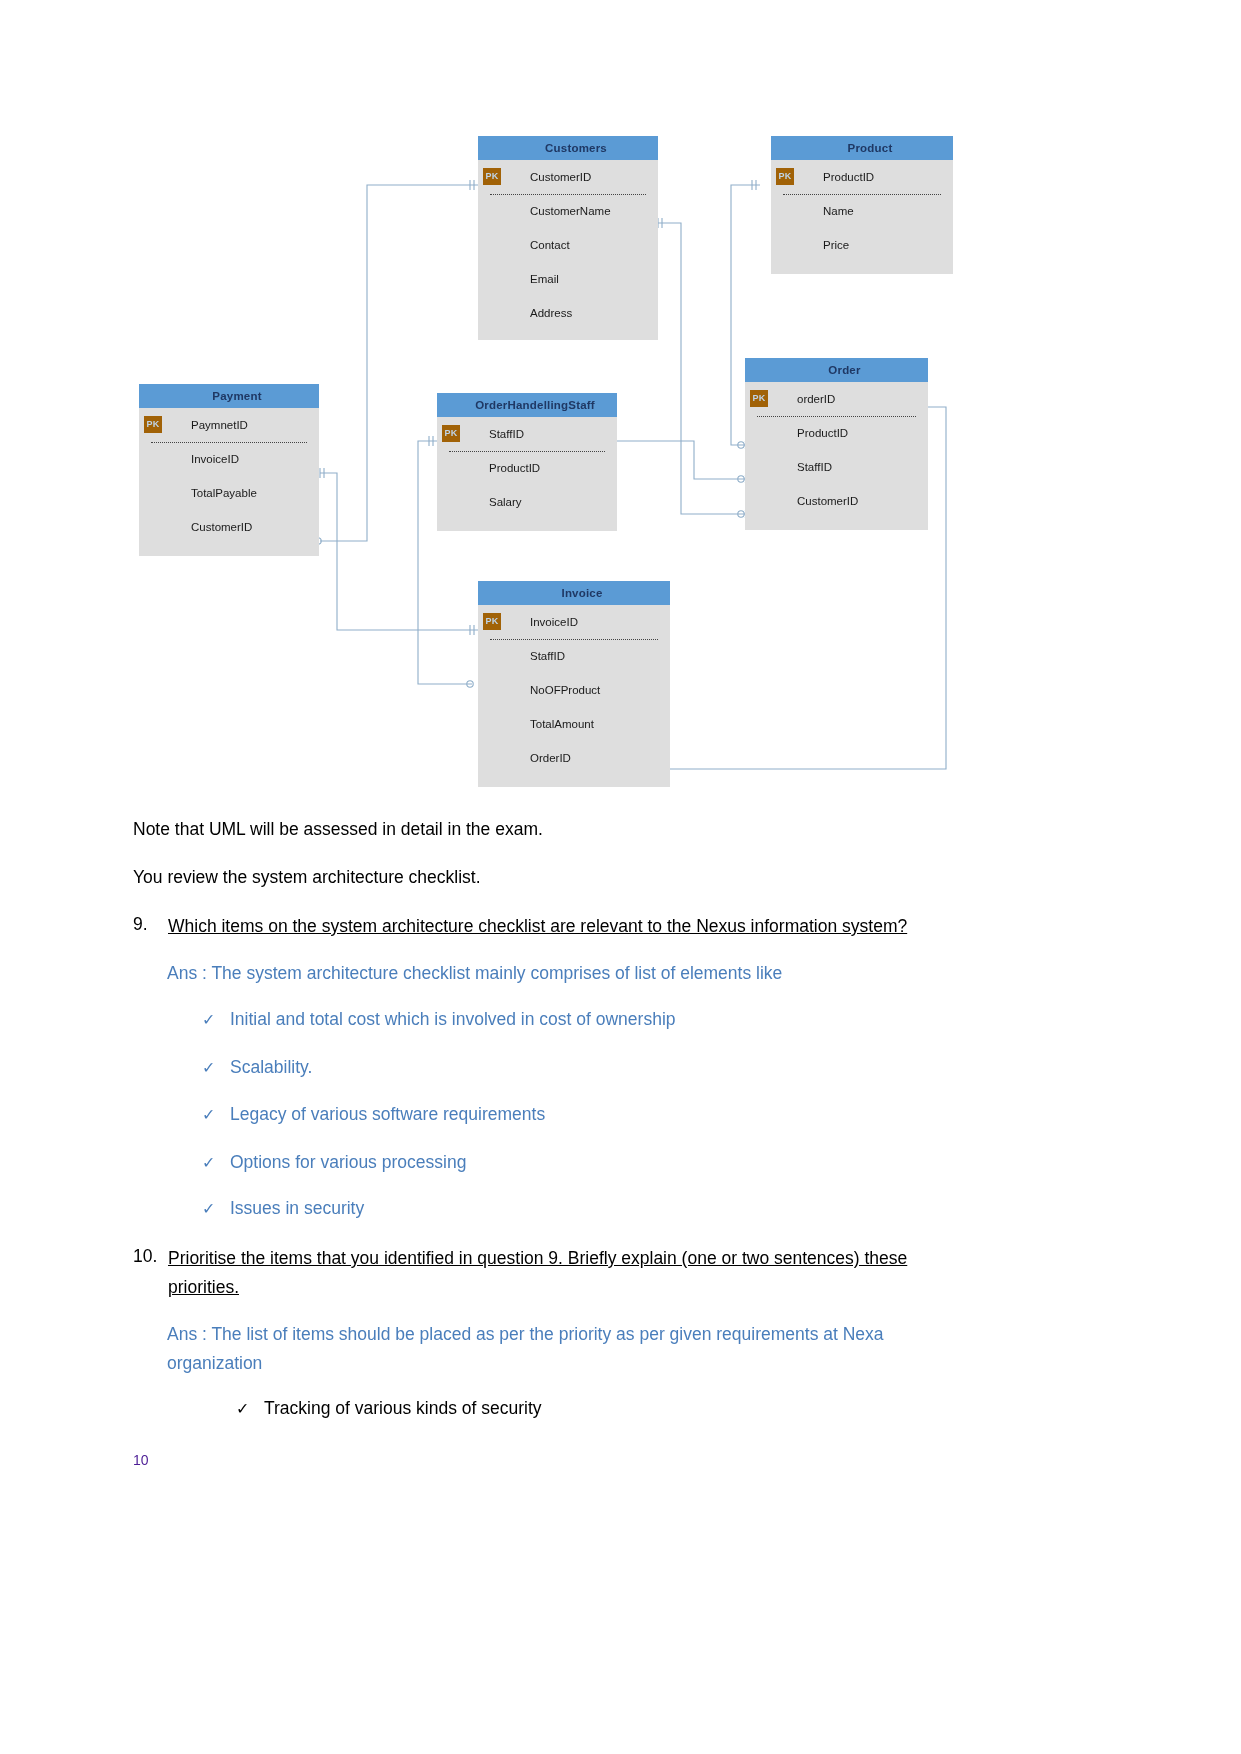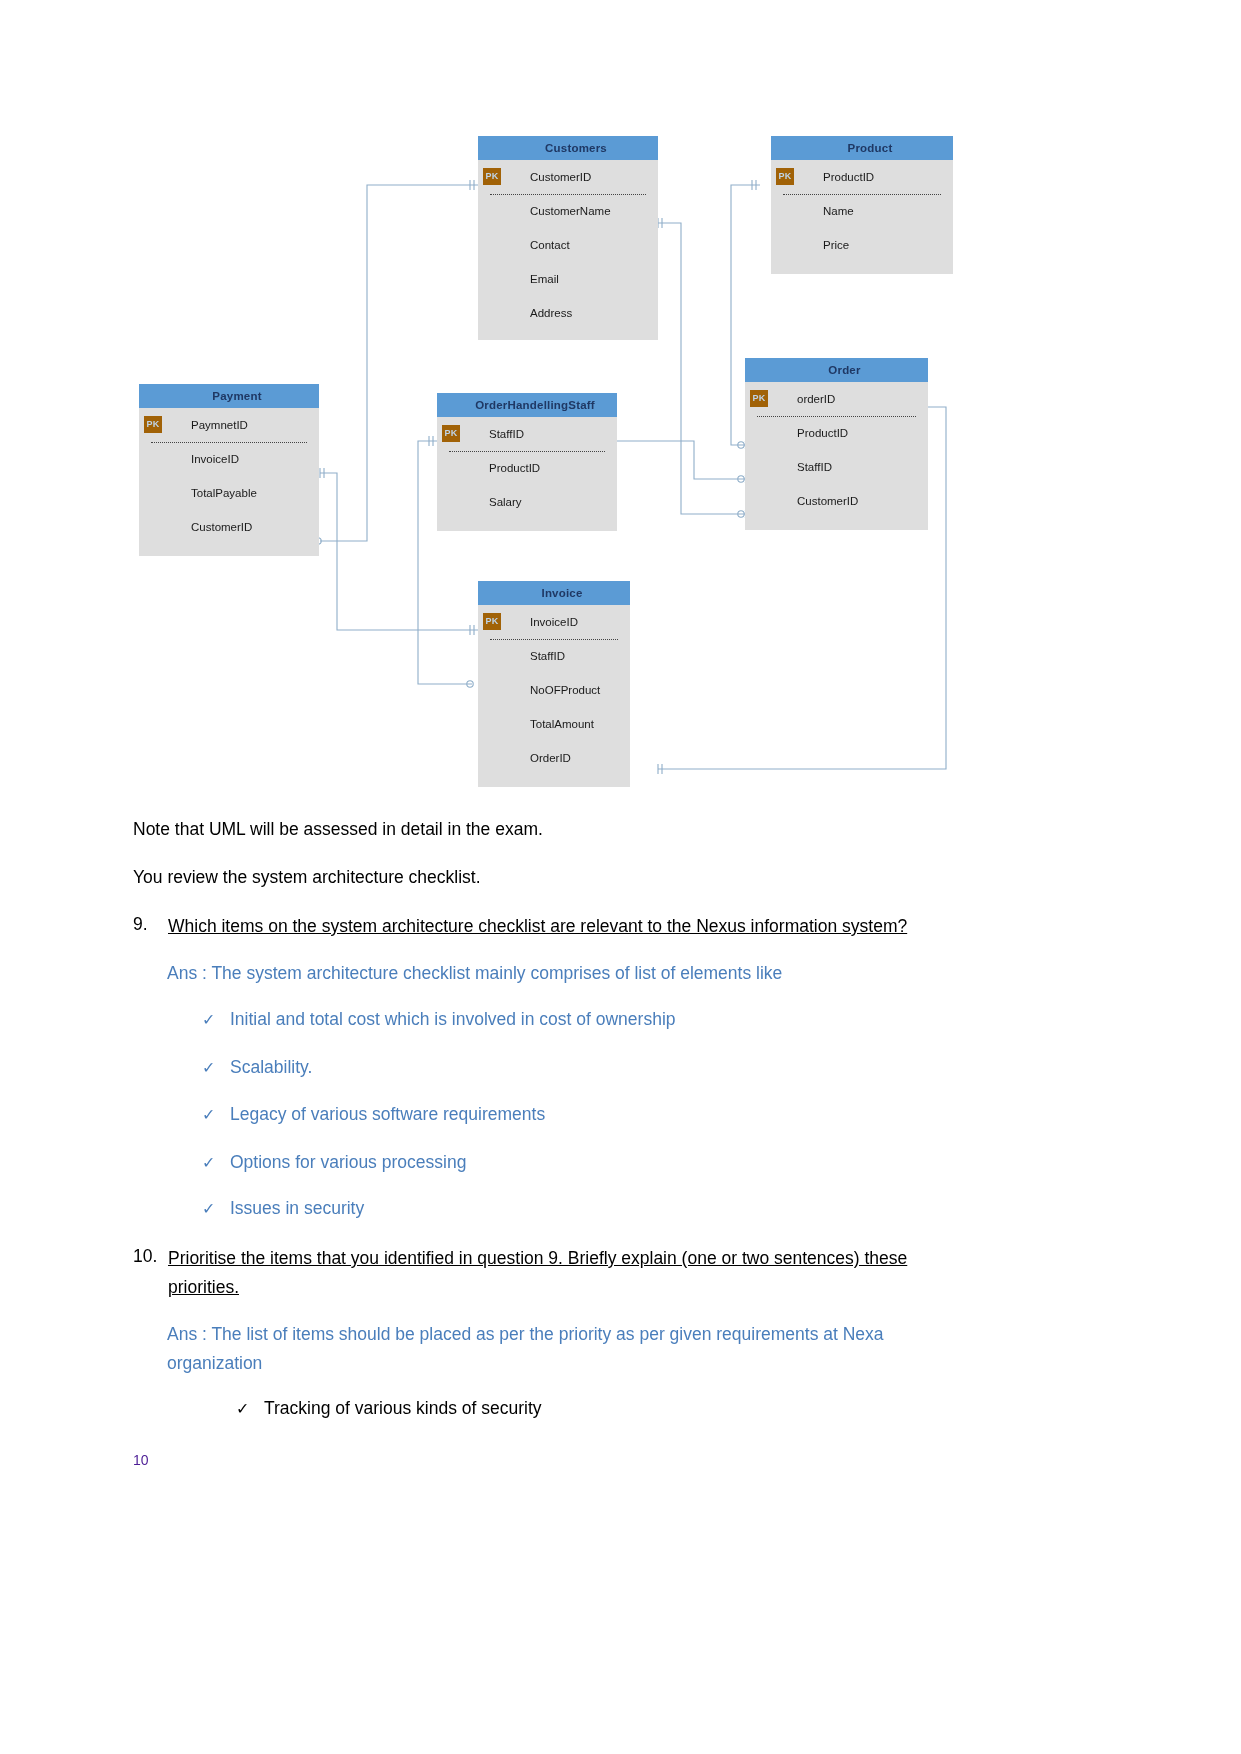--- a/index.html
+++ b/index.html
@@ -285,21 +285,21 @@
       <div class="pk-sep" style="top:34px;"></div>
       <div class="attr">
           <span class="aname">ProductID</span>
         </div>
       <div class="attr">
           <span class="aname">Salary</span>
         </div>
     </div>
   </div>
 
-  <div class="entity" style="left:478px; top:581px; width:152px; height:206px;">
+  <div class="entity" style="left:478px; top:581px; width:192px; height:206px;">
     <div class="entity-title">Invoice</div>
     <div class="entity-body">
       <div class="attr">
         <span class="pk-badge">PK</span>
         <span class="aname">InvoiceID</span>
       </div>
       <div class="pk-sep" style="top:34px;"></div>
       <div class="attr">
           <span class="aname">StaffID</span>
         </div>

